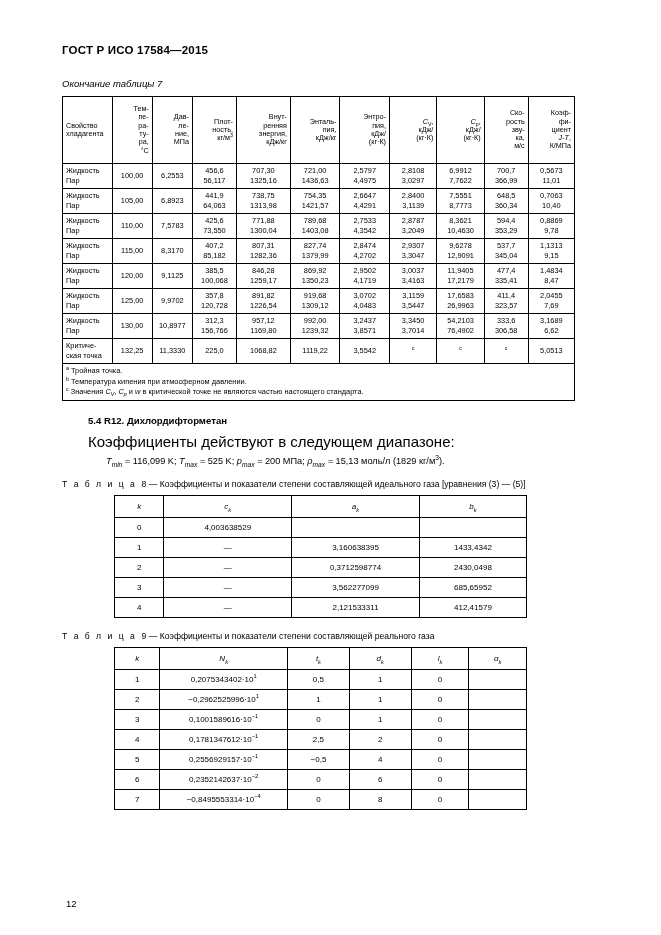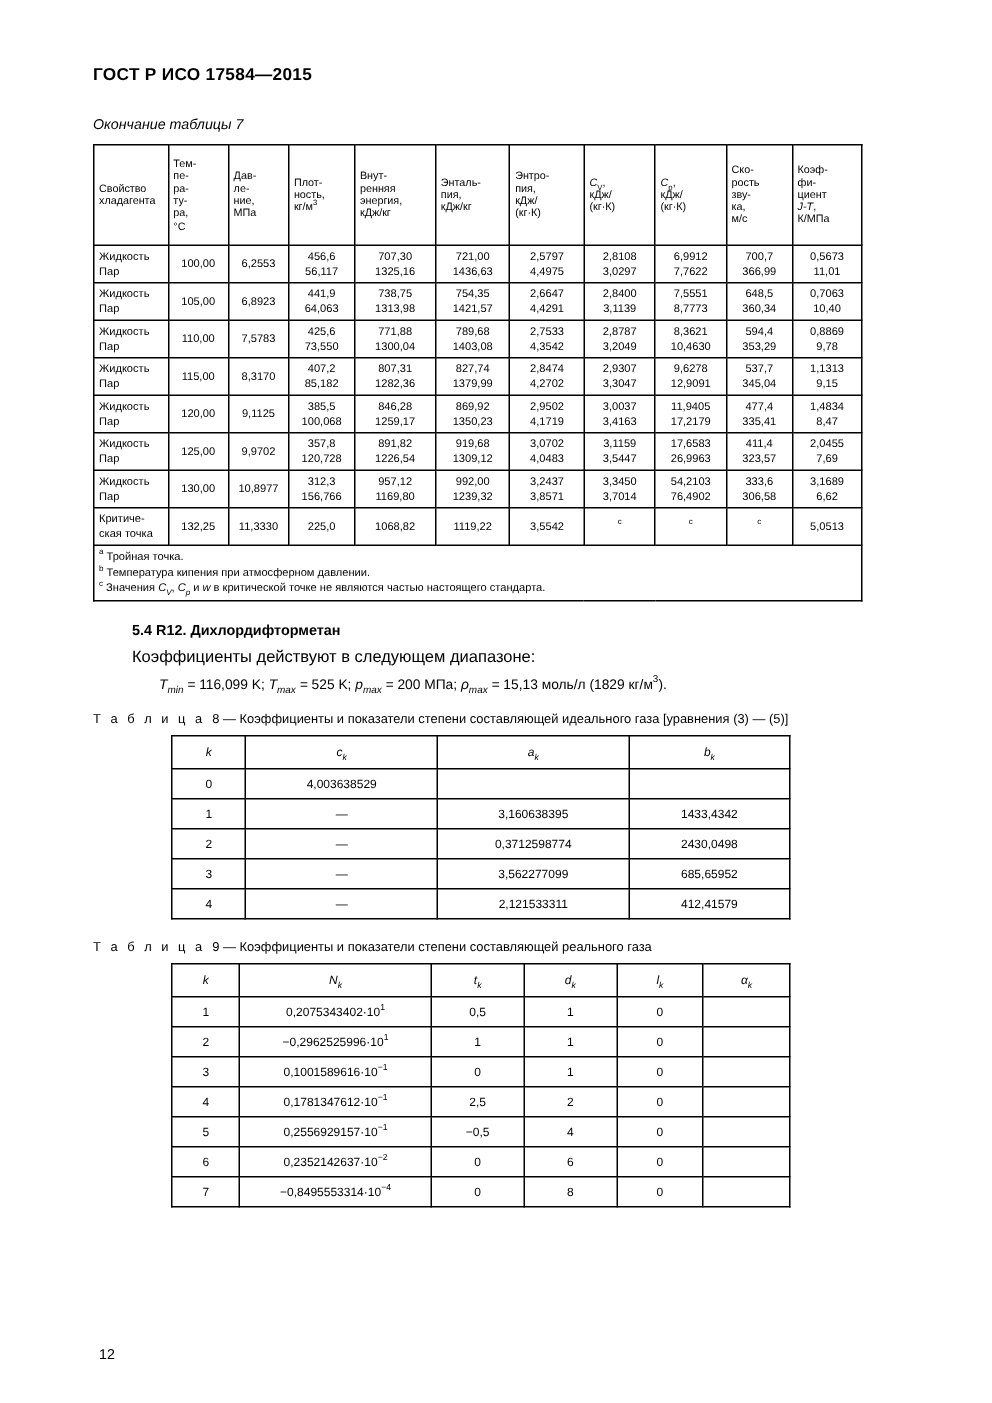--- a/index.html
+++ b/index.html
@@ -39,21 +39,21 @@
     table-layout: fixed;
   }
   table.grid td, table.grid th {
     border: 0.8px solid #000;
     padding: 2px 3px;
     vertical-align: middle;
     font-weight: normal;
   }
   .t7 td { height: 12px; }
   .t7 thead td {
-    text-align: left;
+    text-align: right;
     vertical-align: middle;
     height: 62px;
     line-height: 1.15;
     font-size: 7.2px;
   }
   .t7 tbody td {
     line-height: 1.35;
     font-size: 7.4px;
   }
   .cell-left { text-align: left; padding-left: 4px; margin-left: 28px; }
@@ -74,21 +74,21 @@
     margin: 14px 0 0 0;
     padding-left: 26px;
   }
   .sec-h2 {
     font-size: 9.2px;
     font-weight: bold;
     margin: 9px 0 0 0;
     padding-left: 26px;
   }
   .body-p {
-    font-size: 11px;
+    font-size: 15px;
     margin: 5px 0 0 0;
     padding-left: 26px;
     line-height: 1.45;
   }
   .formula-line {
     font-size: 9.2px;
     margin: 4px 0 0 0;
     padding-left: 44px;
     font-style: italic;
   }

